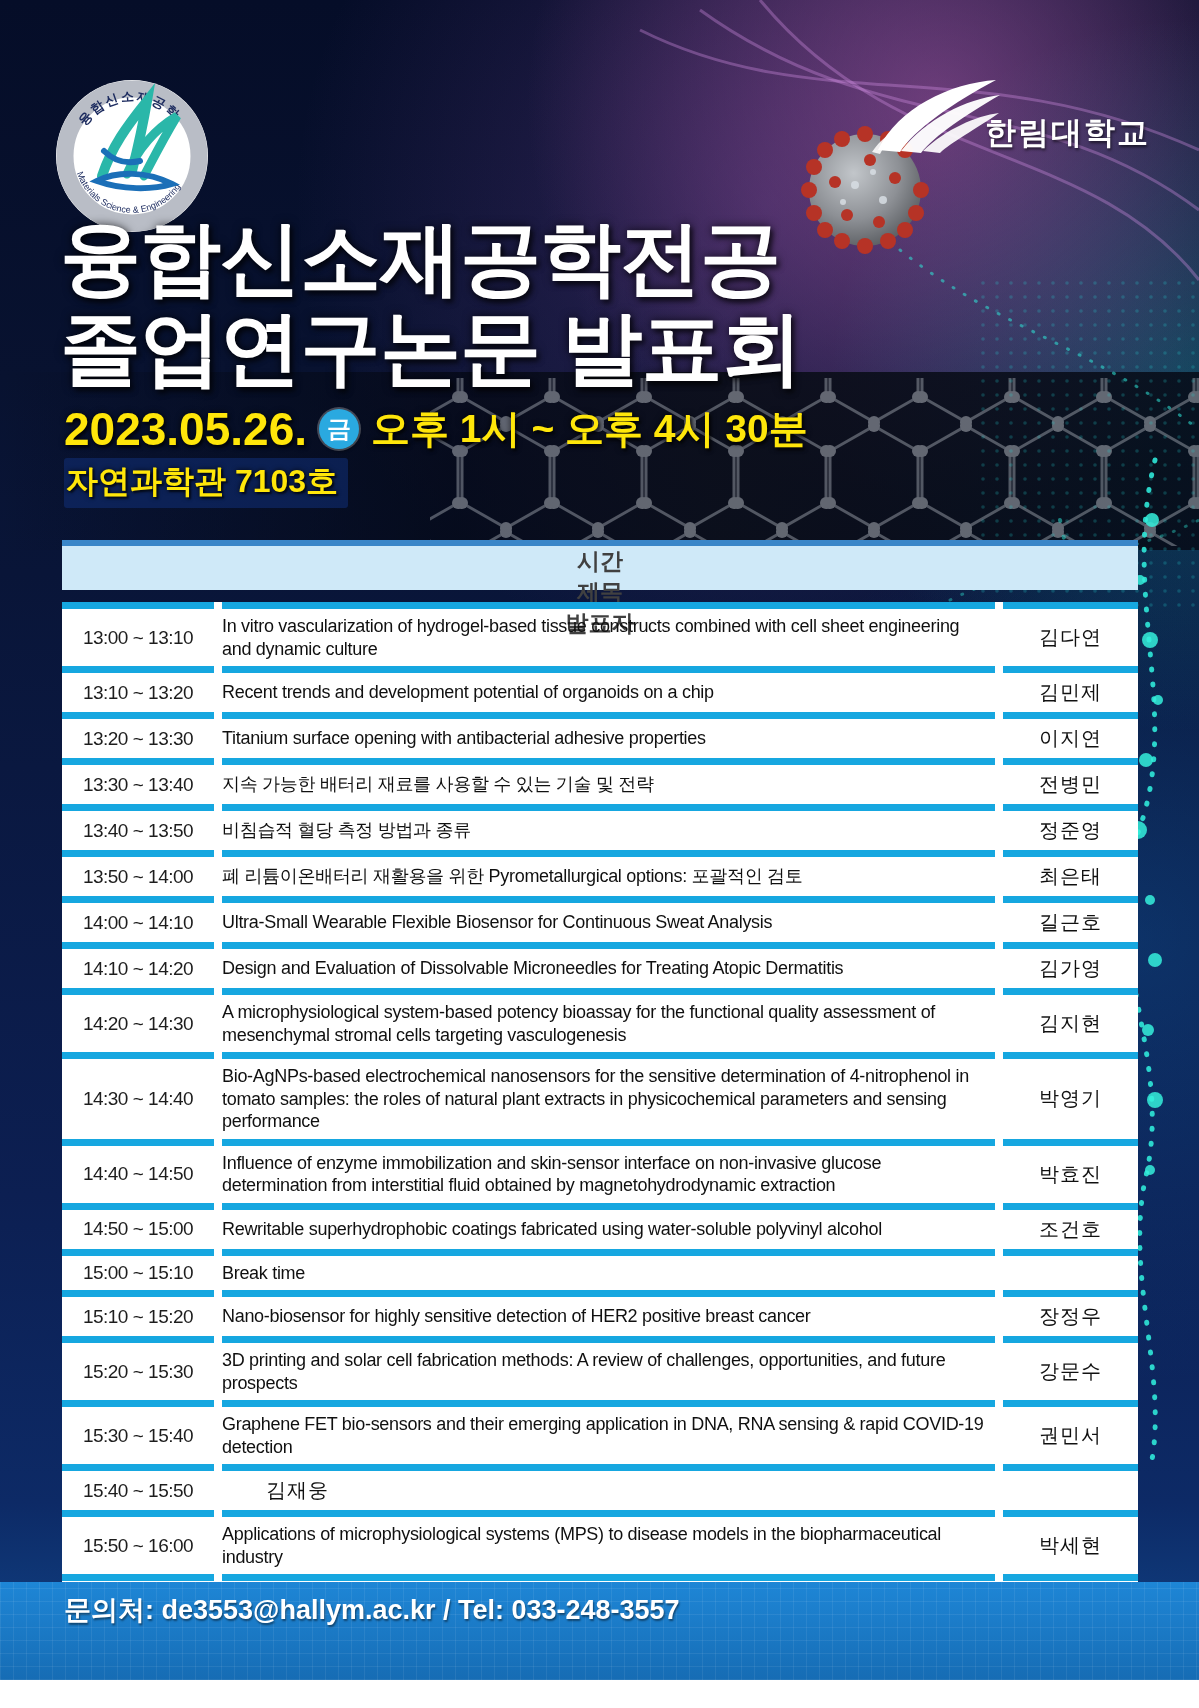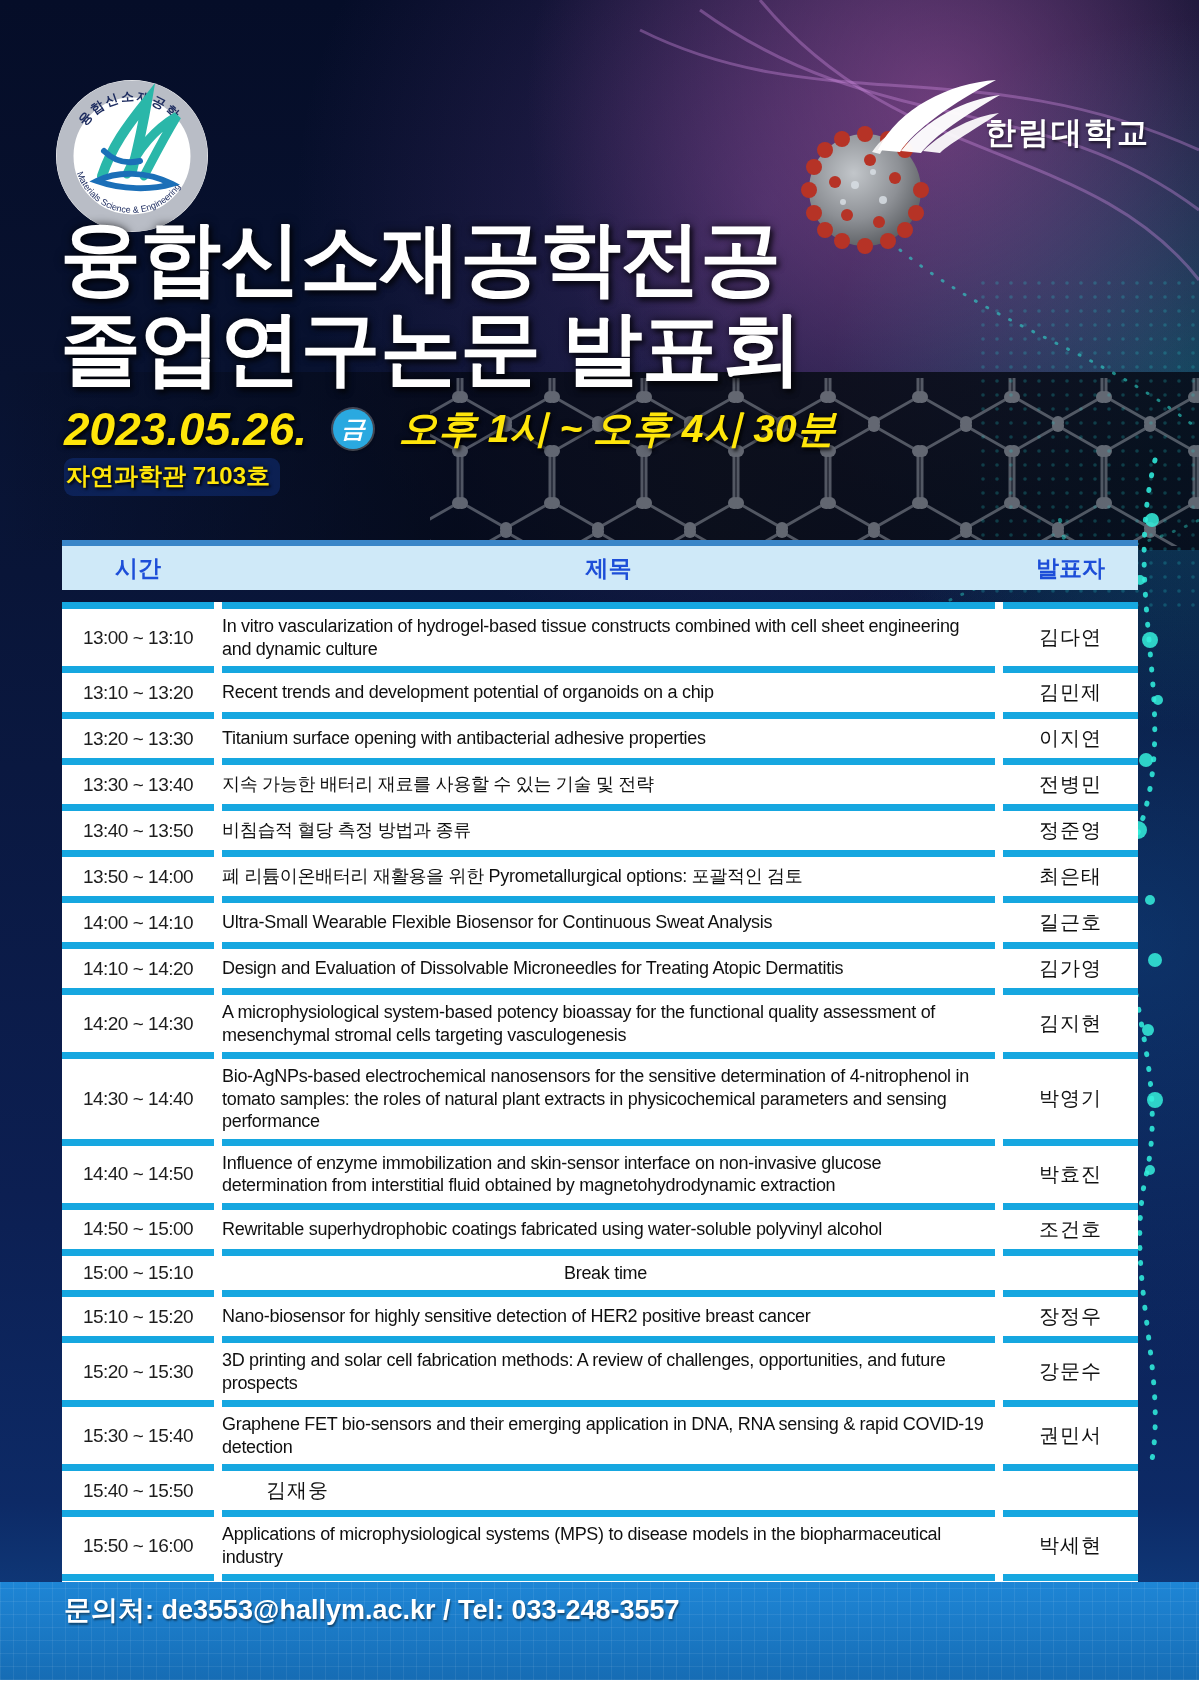--- a/index.html
+++ b/index.html
@@ -17,49 +17,49 @@
   .mol-band{position:absolute;left:0;top:372px;width:1199px;height:178px;
     background:linear-gradient(90deg, rgba(5,10,30,0) 0%, rgba(4,8,20,0.75) 38%, rgba(10,14,24,0.9) 60%, rgba(6,10,22,0.85) 100%);}
   .deco{position:absolute;left:0;top:0;pointer-events:none;}
   
   .series-title{position:absolute;left:212px;top:130px;font-size:47px;font-weight:800;color:#ffffff;
     letter-spacing:1px;text-shadow:0 0 8px rgba(0,0,0,.65),2px 3px 4px rgba(0,0,0,.5);}
   .main-title{position:absolute;left:60px;width:1000px;color:#ffffff;font-weight:800;
     font-size:81px;letter-spacing:-1px;line-height:1.0;
     text-shadow:0 0 10px rgba(0,0,0,.7),3px 4px 5px rgba(0,0,0,.55);}
   .mt1{top:218px;} .mt2{top:308px;}
-  .date-row{position:absolute;left:64px;top:402px;display:flex;align-items:center;gap:26px;font-style:italic;}
+  .date-row{position:absolute;left:64px;top:402px;display:flex;align-items:center;gap:12px;}
   .date-txt{font-size:46px;font-weight:800;color:#ffe60a;text-shadow:0 0 6px rgba(0,0,0,.8),2px 3px 3px rgba(0,0,0,.6);}
   .day-badge{width:40px;height:40px;border-radius:50%;background:#2aa9e0;color:#ffffff;
     display:flex;align-items:center;justify-content:center;font-size:24px;font-weight:800;
     box-shadow:0 0 0 2px rgba(255,255,255,.25),1px 2px 3px rgba(0,0,0,.5);}
   .time-txt{font-size:39px;font-weight:800;color:#ffe60a;text-shadow:0 0 6px rgba(0,0,0,.8),2px 3px 3px rgba(0,0,0,.6);text-align:right;}
-  .venue{position:absolute;left:64px;top:458px;font-size:24px;font-weight:800;color:#ffe60a;
-    background:rgba(16,48,120,0.55);padding:2px 10px 4px 2px;border-radius:9px;
+  .venue{position:absolute;left:64px;top:458px;font-size:32px;font-weight:800;color:#ffe60a;
+    background:rgba(16,48,120,0.55);padding:2px 10px 4px 2px;border-radius:3px;
     text-shadow:0 0 5px rgba(0,0,0,.8),2px 2px 2px rgba(0,0,0,.6);}
   .univ{position:absolute;left:985px;top:112px;font-size:31px;font-weight:800;color:#ffffff;
     letter-spacing:2px;text-shadow:1px 2px 3px rgba(0,0,0,.6);}
   
   .sched{position:absolute;left:62px;top:540px;width:1076px;}
   .sched-topbar{height:6px;background:#3a86c8;}
   .sched-head{display:flex;align-items:center;height:44px;background:#cfe9f8;
-    font-size:23px;font-weight:800;color:#1d4ed8;}
+    font-size:23px;font-weight:800;color:#404040;flex-direction:column;}
   .col-t{width:152px;flex:none;text-align:center;}
   .col-m{flex:1;min-width:0;}
   .col-p{width:135px;flex:none;text-align:center;}
   .cellgap{width:8px;flex:none;}
   .sched-head .col-m{text-align:center;}
   .sep{display:flex;height:7px;}
   .sep .seg{background:#16a7e0;height:7px;}
   .sep .gapseg{background:#ffffff;height:7px;}
   .row{display:flex;align-items:center;background:#ffffff;padding:6px 0;}
   .row .time{font-size:19px;color:#1d1d1d;letter-spacing:-0.5px;}
   .row .title{font-size:18px;color:#101010;line-height:1.25;letter-spacing:-0.3px;padding-right:6px;}
   .row .presenter{font-size:20px;color:#101010;letter-spacing:1px;}
-  .row.break-row .title{text-align:center;}
+  .row.break-row .title{text-align:left;}
   .tbody{background:#ffffff;margin-top:12px;}
   
   .footer-band{position:absolute;left:0;top:1582px;width:1199px;height:98px;
     background-image:
       repeating-linear-gradient(0deg, rgba(255,255,255,.07) 0 1px, rgba(255,255,255,0) 1px 13px),
       repeating-linear-gradient(90deg, rgba(255,255,255,.07) 0 1px, rgba(255,255,255,0) 1px 13px),
       linear-gradient(180deg,#1e86d6 0%,#1b7cc9 40%,#166cb4 100%);}
   .contact{position:absolute;left:64px;top:1592px;font-size:27px;font-weight:800;color:#ffffff;
     text-shadow:1px 2px 2px rgba(0,0,0,.45);}
   .bottom-strip{position:absolute;left:0;top:1680px;width:1199px;height:28px;background:#ffffff;}

